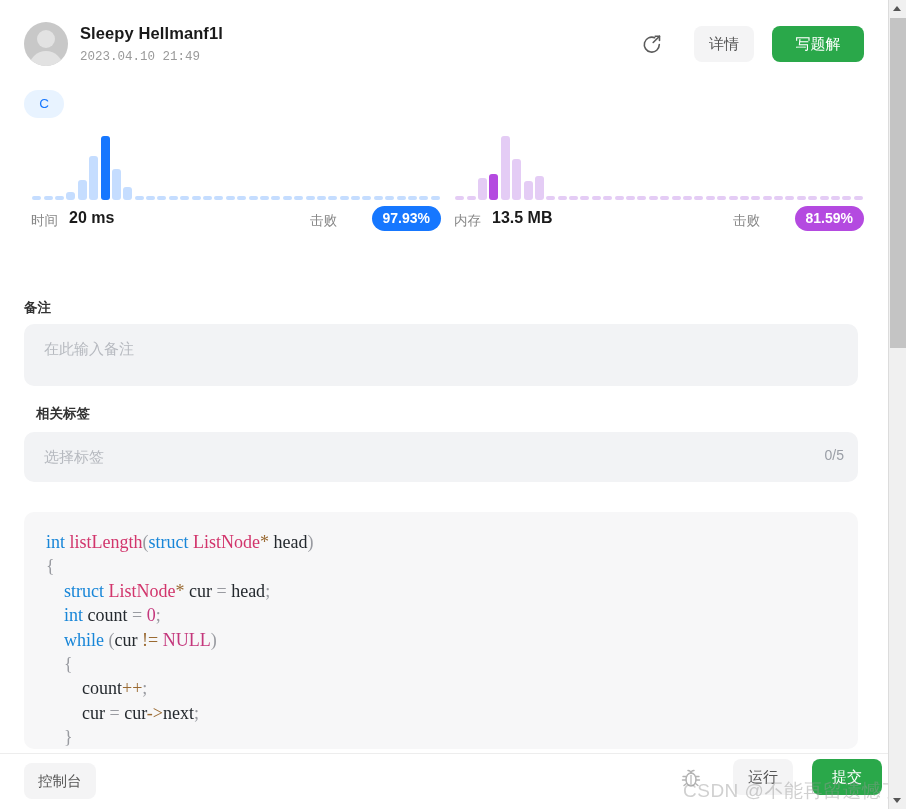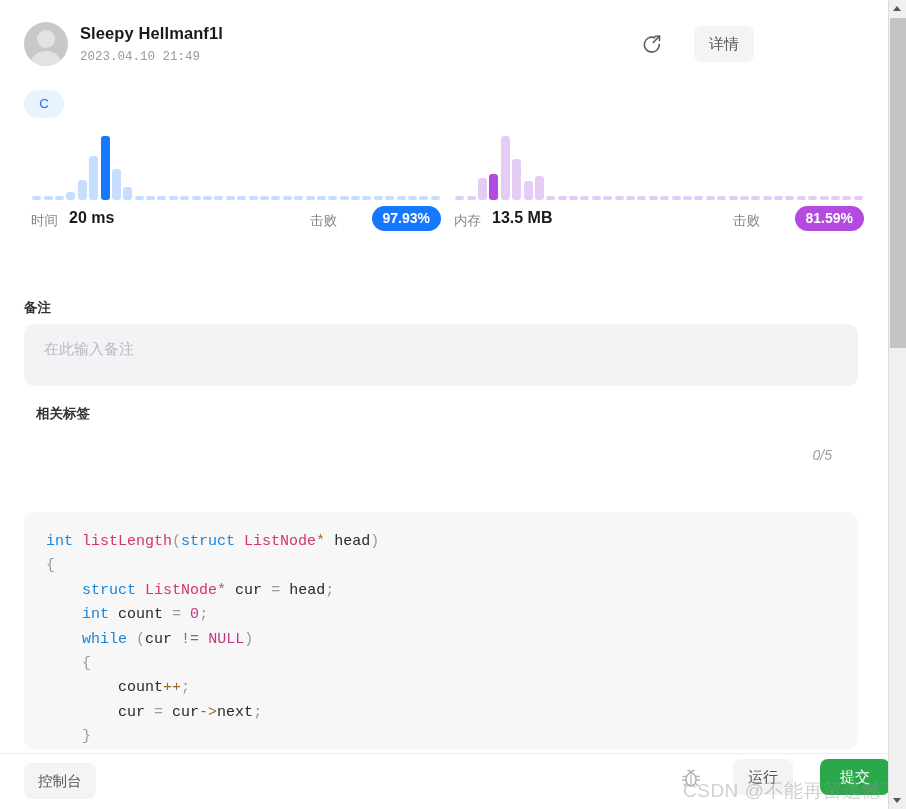--- a/index.html
+++ b/index.html
@@ -217,41 +217,40 @@
   #tags-label { left: 24px; top: 405px; margin-left: 12px; }
   #tags-input {
     top: 432px;
     height: 50px;
     padding: 0 70px 0 20px;
     font-size: 15px;
     line-height: 50px;
   }
   .tags-count {
     position: absolute;
-    right: 56px; top: 447px;
+    right: 44px; top: 447px;
     font-size: 14px;
     color: #9a9ea6;
-    font-style: italic;
   }
 
   
   .code-block {
     position: absolute;
     left: 24px; top: 512px;
     width: 834px; height: 237px;
     background: #f7f7f8;
     border-radius: 10px;
     overflow: hidden;
     box-sizing: border-box;
     padding: 18px 0 0 22px;
   }
   .code-block pre {
     margin: 0;
-    font-family: Liberation Mono, monospace;
-    font-size: 15px;
+    font-family: Liberation Serif, serif;
+    font-size: 18px;
     line-height: 24.4px;
     white-space: pre;
     color: #24292e;
   }
   .k  { color: #1886d8; }         
   .fn { color: #d2356c; }         
   .p  { color: #999ba1; }         
   .op { color: #9a6a32; }         
   .nm { color: #c4377c; }         
   .id { color: #24292e; }         
@@ -318,21 +317,20 @@
     border-radius: 8px;
     background: #2aa84a;
     color: #fff;
     font-size: 15px;
     line-height: 36px;
     text-align: center;
     cursor: pointer;
     border: none;
     font-family: inherit;
     padding: 0;
-    margin-left: 8px;
   }
   .watermark {
     position: absolute;
     left: 683px; top: 778px;
     font-size: 19px;
     color: rgba(150,150,150,.45);
     white-space: nowrap;
     pointer-events: none;
     letter-spacing: .5px;
   }
@@ -386,20 +384,21 @@
 
     <div class="share-btn">
       <svg width="24" height="24" viewBox="0 0 24 24" fill="none">
         <path d="M19.5 8.5V4.2h-4.3" stroke="#5a5a5a" stroke-width="1.6" stroke-linecap="round" stroke-linejoin="round"></path>
         <path d="M19.5 4.2 L13.2 10.5" stroke="#5a5a5a" stroke-width="1.6" stroke-linecap="round"></path>
         <path d="M19.3 12.6a7.5 7.5 0 1 1-4.6-6.9" stroke="#5a5a5a" stroke-width="1.6" stroke-linecap="round"></path>
       </svg>
     </div>
 
     <button class="btn-detail">详情</button>
+    <button class="btn-write">写题解</button>
   </div>
 
   <div class="lang-badge">C</div>
 
   <div class="stats">
 
     <div class="stat-panel stat-time">
       <div class="hist" id="hist-time">
           <div class="bar" style="height: 4px; left: 1px; width: 9px; background: rgb(197, 221, 255);"></div>
           <div class="bar" style="height: 4px; left: 13px; width: 9px; background: rgb(197, 221, 255);"></div>
@@ -492,20 +491,21 @@
         <span class="beat-badge" id="badge-mem" style="background: rgb(180, 74, 224);">81.59%</span>
       </div>
     </div>
   </div>
 
 
   <div class="field-label" id="remark-label">备注</div>
   <textarea class="field-box" id="remark-input" placeholder="在此输入备注" style=""></textarea>
 
   <div class="field-label" id="tags-label">相关标签</div>
+  <input class="field-box" id="tags-input" type="text" placeholder="选择标签" style="">
   <span class="tags-count">0/5</span>
 
   <div class="code-block">
     <pre id="code-pre"><span class="k">int</span> <span class="fn">listLength</span><span class="p">(</span><span class="k">struct</span> <span class="fn">ListNode</span><span class="op">*</span> <span class="id">head</span><span class="p">)</span>
 <span class="p">{</span>
     <span class="k">struct</span> <span class="fn">ListNode</span><span class="op">*</span> <span class="id">cur</span> <span class="p">=</span> <span class="id">head</span><span class="p">;</span>
     <span class="k">int</span> <span class="id">count</span> <span class="p">=</span> <span class="nm">0</span><span class="p">;</span>
     <span class="k">while</span> <span class="p">(</span><span class="id">cur</span> <span class="op">!=</span> <span class="nm">NULL</span><span class="p">)</span>
     <span class="p">{</span>
         <span class="id">count</span><span class="op">++</span><span class="p">;</span>

